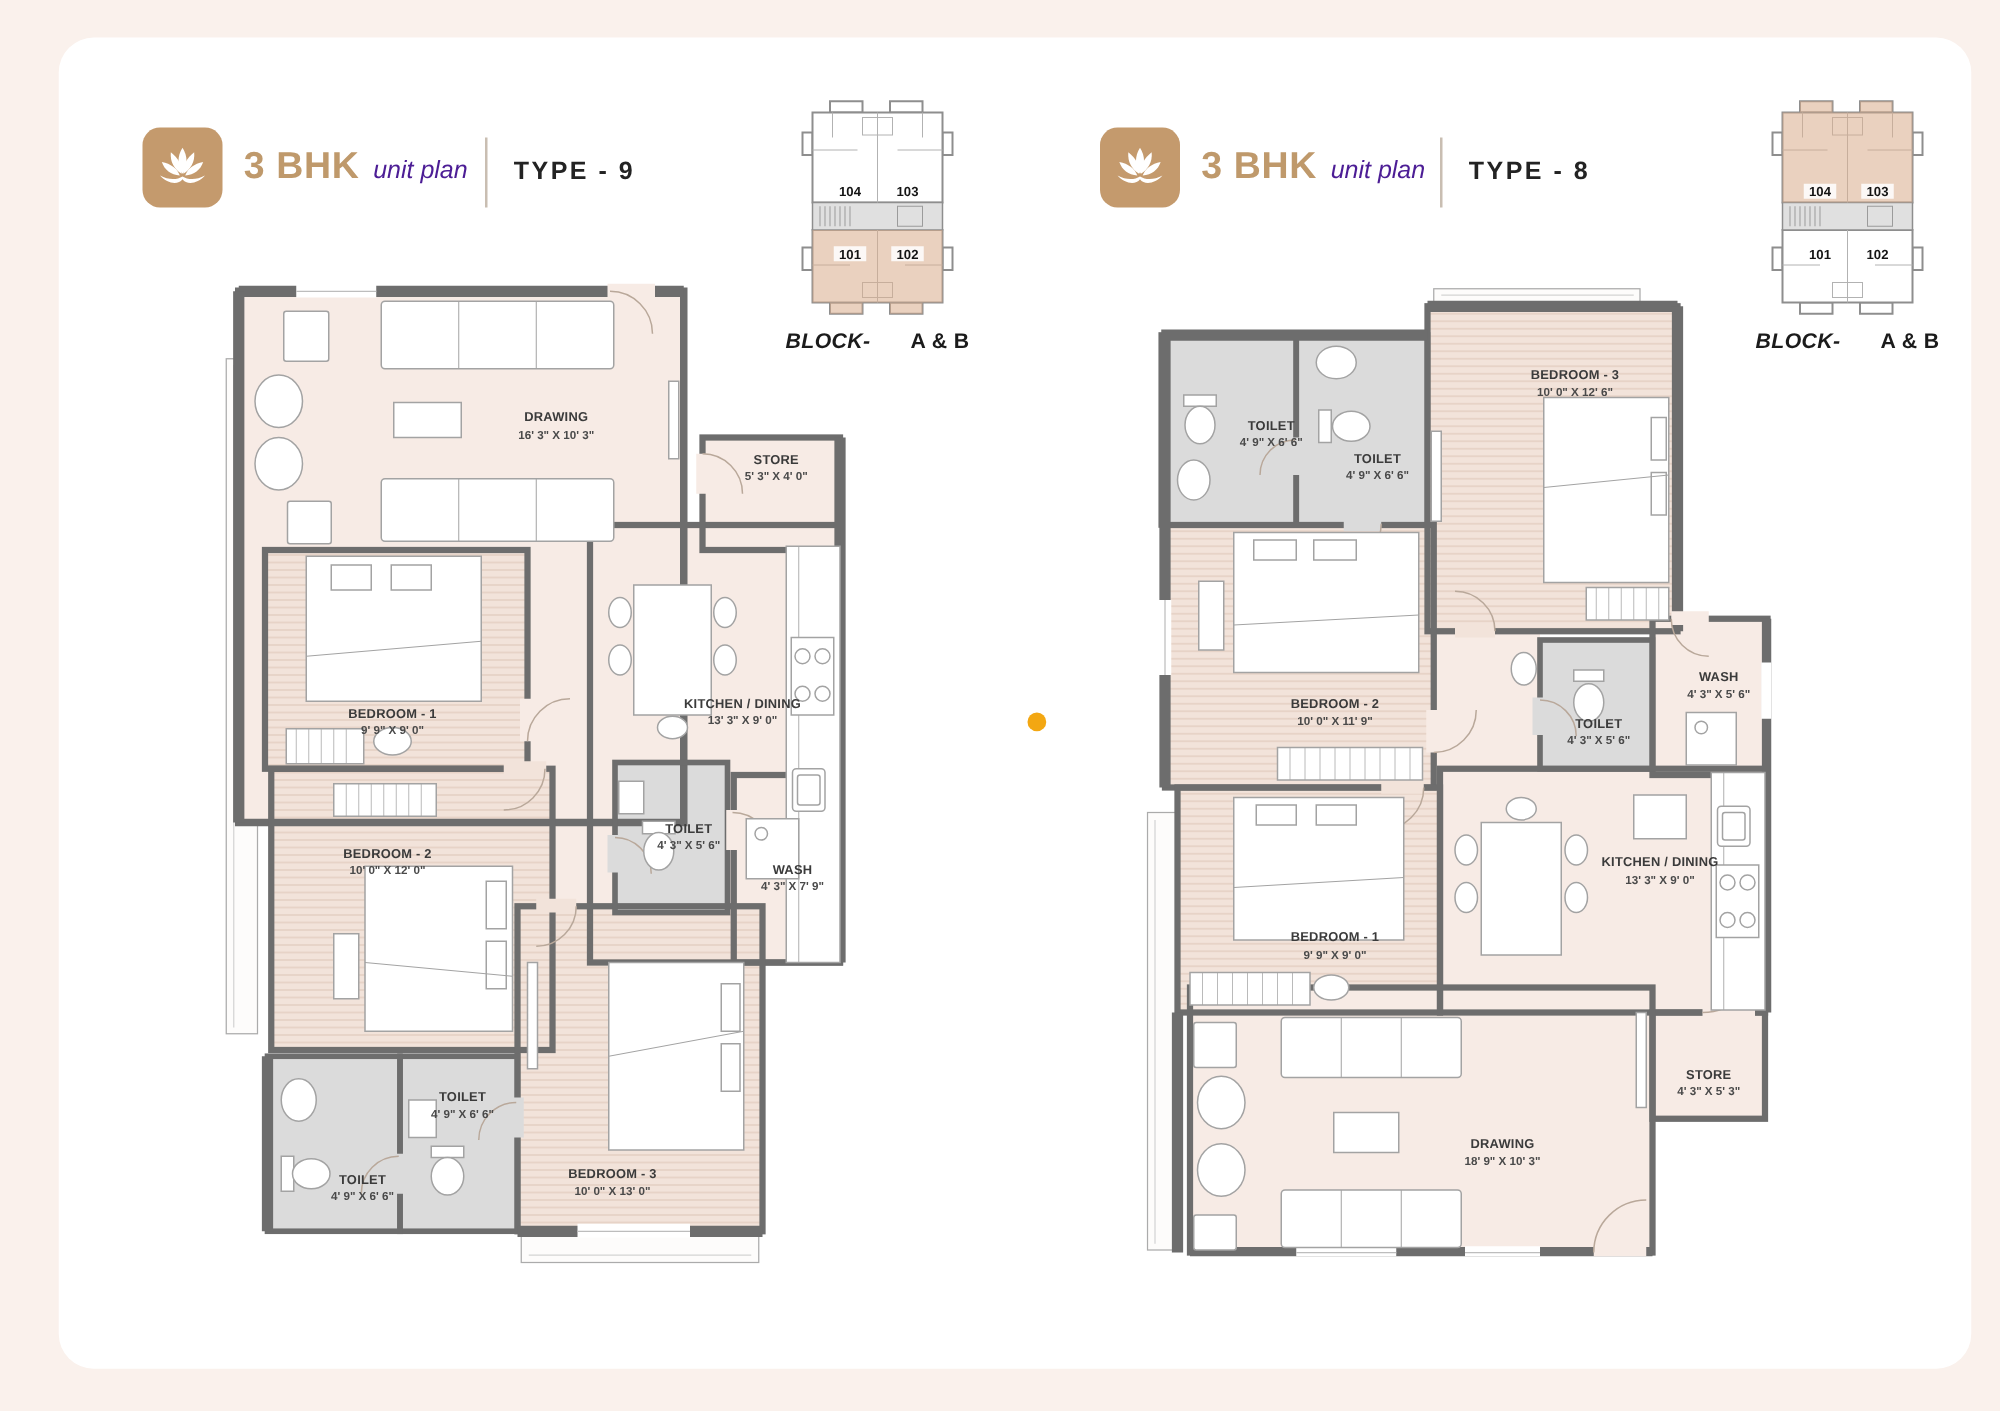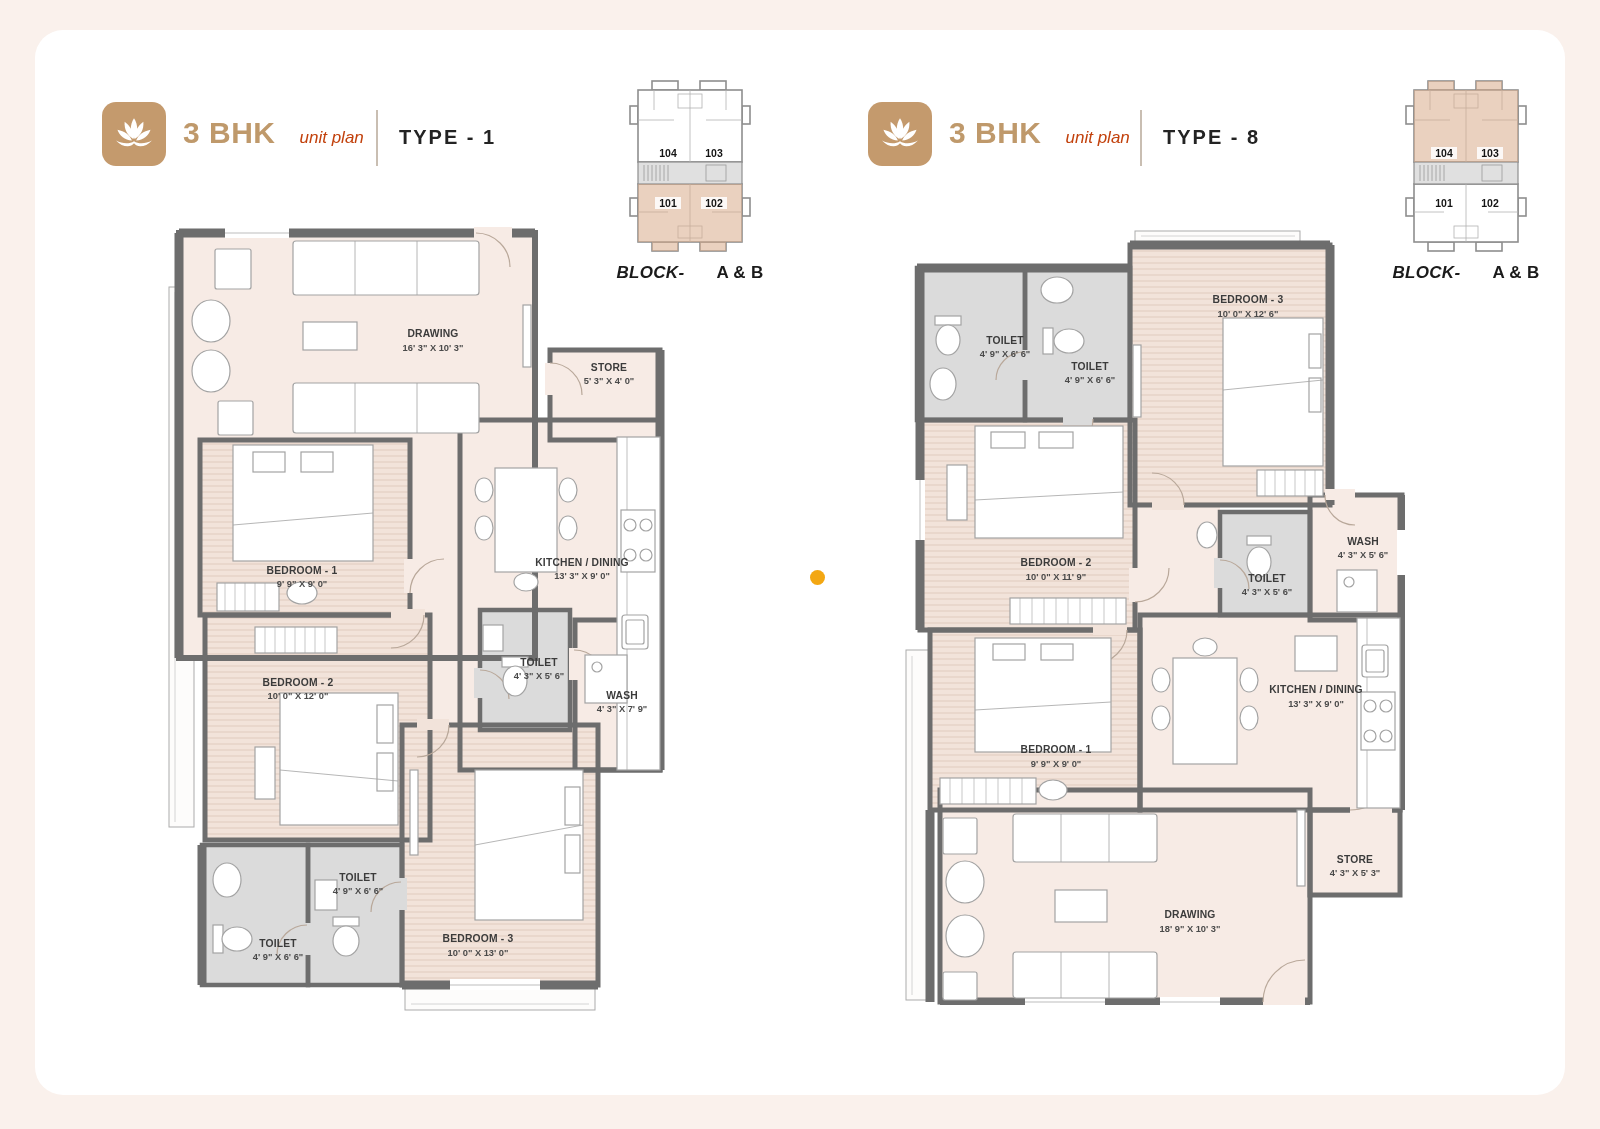--- a/index.html
+++ b/index.html
@@ -4,31 +4,31 @@
 <style>
   html,body{margin:0;padding:0;}
   body{
     width:1600px;height:1129px;position:relative;
     background:#faf1ec;
     font-family:"Liberation Sans",sans-serif;
     overflow:hidden;
   }
   .abs{position:absolute;}
   .card{
-    left:35px;top:30px;width:1530px;height:1065px;
+    left:47px;top:30px;width:1530px;height:1065px;
     background:#ffffff;border-radius:28px;
   }
   
   .logo{
     width:64px;height:64px;border-radius:14px;background:#c49a6d;
     display:flex;align-items:center;justify-content:center;
   }
   .brand{white-space:nowrap;display:flex;align-items:baseline;}
   .brand-main{font-size:30px;font-weight:700;color:#bf996b;letter-spacing:.5px;}
-  .brand-sub{font-size:17px;font-style:italic;color:#c2410c;margin-left:24px;font-weight:400;}
+  .brand-sub{font-size:20px;font-style:italic;color:#4c1d95;margin-left:11px;font-weight:400;}
   .vdiv{width:2px;height:56px;background:#c9beb2;}
   .typelbl{font-size:20px;font-weight:700;color:#232323;letter-spacing:2px;white-space:nowrap;}
   .blocklbl{font-size:17px;color:#1b1b1b;text-align:center;letter-spacing:.3px;white-space:nowrap;}
   .blocklbl .bp{font-weight:600;font-style:italic;}
   .blocklbl .bb{font-weight:800;margin-left:32px;}
   
   .wm{
     left:595px;top:330px;width:310px;height:300px;
     font-size:215px;font-weight:700;color:#ffffff;opacity:.6;
     text-align:center;line-height:300px;pointer-events:none;
@@ -54,21 +54,21 @@
         <path d="M55 26 C52 35 45 40 35 41 C38 33 45 28 55 26 Z"></path>
         <path d="M7 41 C15 50 27 52 32 45 C37 52 49 50 57 41 C48 46 38 46 32 42 C26 46 16 46 7 41 Z"></path>
       </g>
     </svg>
   </div>
   <div class="abs brand" style="left:148px;top:86px;">
     <span class="brand-main">3 BHK</span>
     <span class="brand-sub">unit plan</span>
   </div>
   <div class="abs vdiv" style="left:341px;top:80px;"></div>
-  <div class="abs typelbl" style="left:364px;top:96px;">TYPE - 1</div>
+  <div class="abs typelbl" style="left:364px;top:96px;">TYPE - 9</div>
 
   <svg class="abs" style="left:589px;top:50px;" width="132" height="172" viewBox="0 0 132 172">
     <g stroke="#8e8e8e" stroke-width="1.6" fill="#ffffff">
       <rect x="28" y="1" width="26" height="9"></rect>
         <rect x="76" y="1" width="26" height="9"></rect>
       <rect x="6" y="26" width="8" height="18"></rect>
         <rect x="118" y="26" width="8" height="18"></rect>
       <rect x="6" y="118" width="8" height="18"></rect>
         <rect x="118" y="118" width="8" height="18"></rect>
       <rect x="28" y="162" width="26" height="9"></rect>

